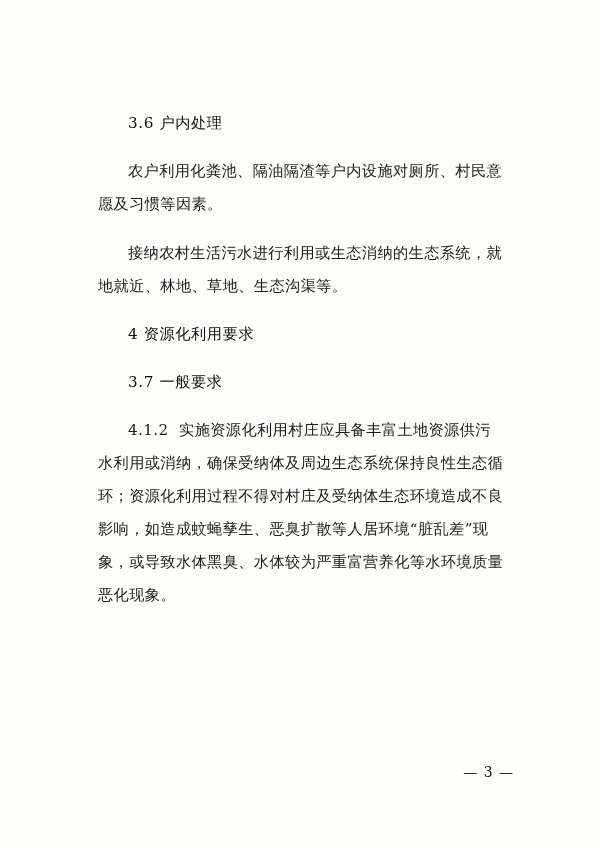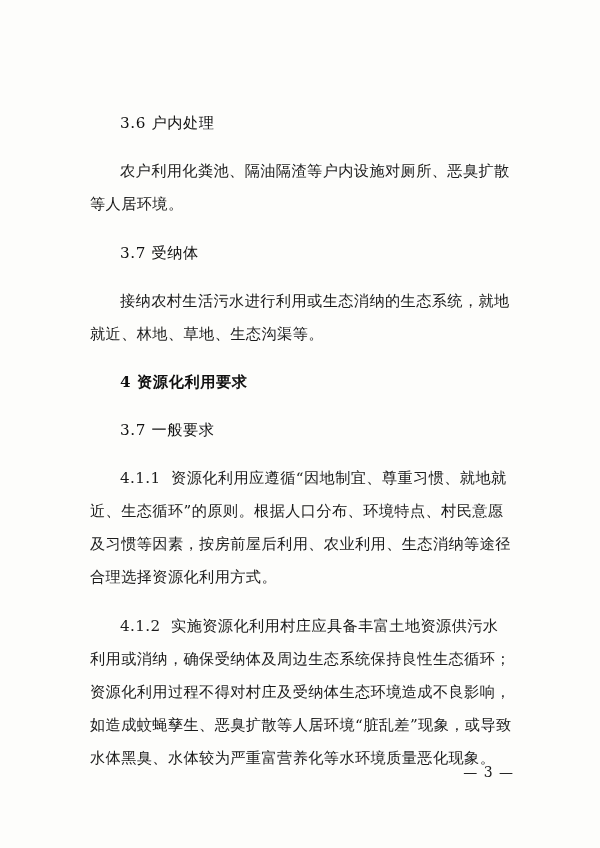--- a/index.html
+++ b/index.html
@@ -32,68 +32,66 @@
     white-space: pre-wrap;
     font-family: "DejaVu Serif", serif;
   }
   .heading {
     font-size: 15.2px;
     line-height: 33px;
     color: #101010;
     letter-spacing: 0.6px;
   }
   .heading-bold {
-    font-weight: bold;
+    font-weight: normal;
   }
   .indent1 {
     text-indent: 30px;
   }
   .indent-head {
     padding-left: 30px;
   }
   .block {
-    margin: 4px;
+    margin: 12px;
     padding: 0;
   }
   .footer {
     position: absolute;
     right: 86px;
     bottom: 68px;
     font-size: 14px;
     color: #1b1b1b;
     letter-spacing: 1px;
     font-family: "DejaVu Serif", serif;
   }
 </style>
 </head>
 <body>
 
 <div class="page">
   <div class="content">
 
     <div class="block">
       <p class="heading indent-head">3.6  户内处理</p>
-      <p class="line indent1">农户利用化粪池、隔油隔渣等户内设施对厕所、恶臭扩散等人居环境。</p>
+      <p class="line indent1">农户利用化粪池、隔油隔渣等户内设施对厕所、村民意愿及习惯等因素。</p>
     </div>
 
     <div class="block">
-      <p class="heading indent-head">3.7  受纳体</p>
       <p class="line indent1">接纳农村生活污水进行利用或生态消纳的生态系统，就地就近、林地、草地、生态沟渠等。</p>
     </div>
 
     <div class="block">
     </div>
 
     <div class="block">
       <p class="heading heading-bold indent-head">4  资源化利用要求</p>
     </div>
 
     <div class="block">
       <p class="heading indent-head">3.7  一般要求</p>
-      <p class="line indent1">4.1.1  资源化利用应遵循“因地制宜、尊重习惯、就地就近、生态循环”的原则。根据人口分布、环境特点、村民意愿及习惯等因素，按房前屋后利用、农业利用、生态消纳等途径合理选择资源化利用方式。</p>
       <p class="line indent1">4.1.2  实施资源化利用村庄应具备丰富土地资源供污水利用或消纳，确保受纳体及周边生态系统保持良性生态循环；资源化利用过程不得对村庄及受纳体生态环境造成不良影响，如造成蚊蝇孳生、恶臭扩散等人居环境“脏乱差”现象，或导致水体黑臭、水体较为严重富营养化等水环境质量恶化现象。</p>
 
     </div>
 
   </div>
 
   <div class="footer">— 3 —</div>
 </div>
 
 </body></html>

